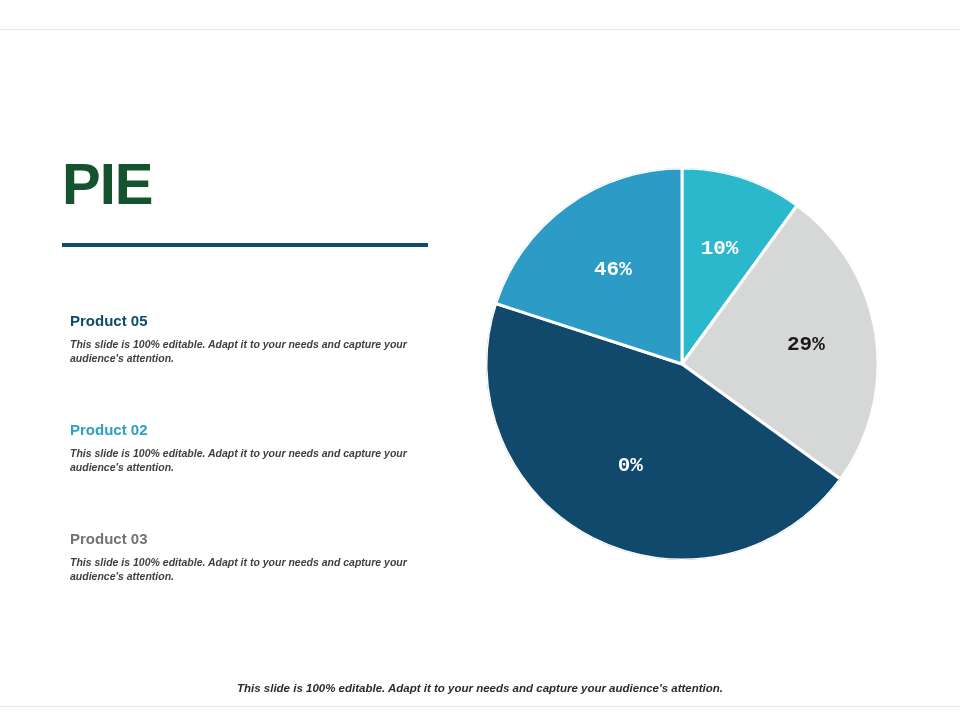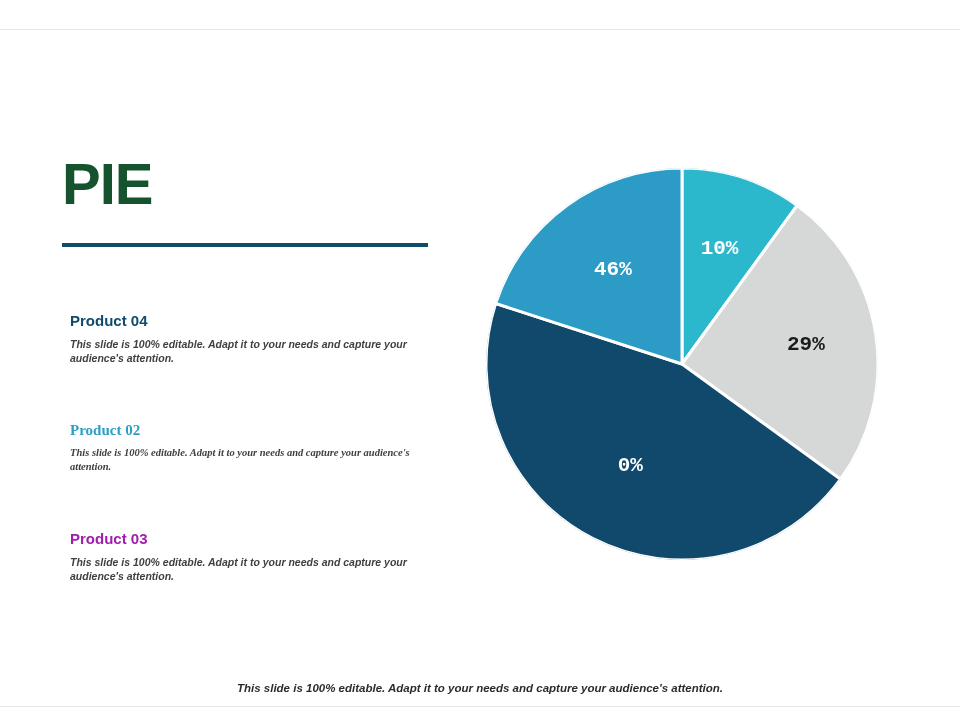--- a/index.html
+++ b/index.html
@@ -76,21 +76,21 @@
   .product-desc {
     font-size: 10.5px;
     font-style: italic;
     font-weight: bold;
     color: #3f3f3f;
     line-height: 1.35;
     margin: 0;
     width: 340px;
   }
   #block-0 { top: 313px; }
-  #block-1 { top: 422px; font-family: Liberation Serif, serif; }
+  #block-1 { top: 422px; }
   #block-2 { top: 531px; }
 
   
   .pie-wrap {
     position: absolute;
     left: 486px;
     top: 168px;
     width: 392px;
     height: 392px;
   }
@@ -139,31 +139,31 @@
 <div id="slide">
 
   <div class="frame-top"></div>
   <div class="frame-line-top"></div>
   <div class="frame-line-bottom"></div>
 
   <div class="title">PIE</div>
   <div class="title-rule"></div>
 
   <div class="product-block" id="block-0">
-    <div class="product-head" style="color:#0f4c6b">Product 04</div>
+    <div class="product-head" style="color:#0f4c6b">Product 05</div>
     <div class="product-desc">This slide is 100% editable. Adapt it to your needs and capture your audience's attention.</div>
   </div>
 
   <div class="product-block" id="block-1">
     <div class="product-head" style="color:#2b9fc4">Product 02</div>
     <div class="product-desc">This slide is 100% editable. Adapt it to your needs and capture your audience's attention.</div>
   </div>
 
   <div class="product-block" id="block-2">
-    <div class="product-head" style="color:#a21caf">Product 03</div>
+    <div class="product-head" style="color:#737373">Product 03</div>
     <div class="product-desc">This slide is 100% editable. Adapt it to your needs and capture your audience's attention.</div>
   </div>
 
   <div class="pie-wrap">
     <svg class="pie" id="pie-svg" viewBox="0 0 392 392">
         <path d="M 196 196 L 196.00 0.00 A 196 196 0 0 1 311.21 37.43 Z" fill="#2bb8cc" stroke="#ffffff" stroke-width="3" class="slice"></path>
         <path d="M 196 196 L 311.21 37.43 A 196 196 0 0 1 354.57 311.21 Z" fill="#d6d8d8" stroke="#ffffff" stroke-width="3" class="slice"></path>
         <path d="M 196 196 L 354.57 311.21 A 196 196 0 0 1 9.59 135.43 Z" fill="#10496c" stroke="#ffffff" stroke-width="3" class="slice"></path>
         <path d="M 196 196 L 9.59 135.43 A 196 196 0 0 1 196.00 0.00 Z" fill="#2c9cc6" stroke="#ffffff" stroke-width="3" class="slice"></path>
       </svg>

